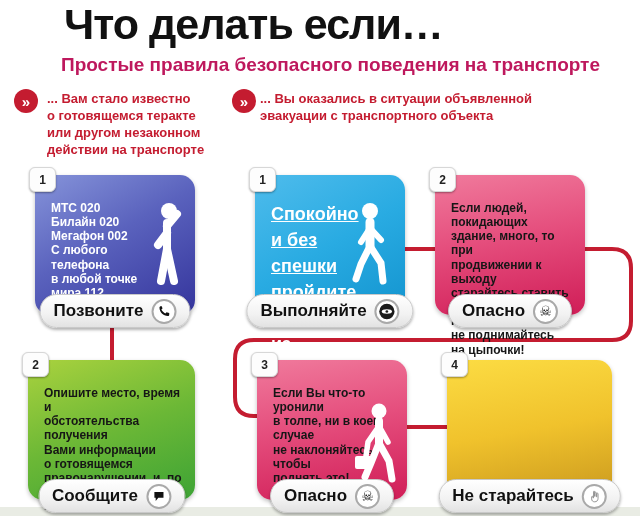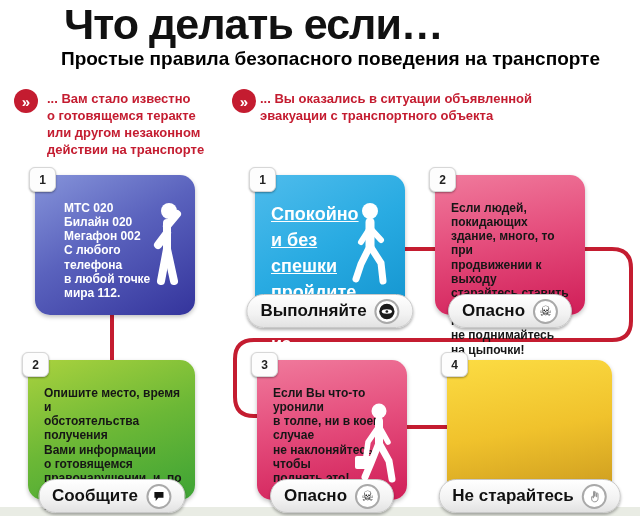--- a/index.html
+++ b/index.html
@@ -3,21 +3,21 @@
 <meta charset="utf-8">
 <style>
   html,body{margin:0;padding:0;background:#fff;}
   #canvas{position:relative;width:640px;height:516px;background:#ffffff;overflow:hidden;
           font-family:"Liberation Sans","DejaVu Sans",sans-serif;padding-left:39px;}
   .pre{white-space:pre-line;}
 
   
   .title{position:absolute;left:64px;top:0px;font-size:43px;font-weight:bold;color:#111;
          letter-spacing:-1px;}
-  .subtitle{position:absolute;left:61px;top:48px;font-size:19px;font-weight:bold;color:#000000;}
+  .subtitle{position:absolute;left:61px;top:54px;font-size:19px;font-weight:bold;color:#be185d;}
 
   
   .lead{position:absolute;color:#c41c30;font-size:13px;font-weight:bold;line-height:1.32;}
   .lead-left{left:47px;top:90px;width:180px;}
   .lead-right{left:260px;top:90px;width:330px;}
   .chev{position:absolute;width:24px;height:24px;border-radius:50%;background:#c41c30;color:#fff;
         font-size:15px;font-weight:bold;display:flex;align-items:center;justify-content:center;}
   .chev-left{left:14px;top:89px;}
   .chev-right{left:232px;top:89px;}
 
@@ -35,21 +35,21 @@
   .card-green{left:28px; top:360px;width:167px;height:140px;
               background:linear-gradient(160deg,#aad23e 0%,#6cb836 50%,#3da335 100%);}
   .card-pink3{left:257px;top:360px;width:150px;height:140px;
               background:linear-gradient(170deg,#f07a9c 0%,#e54e7d 45%,#d01d57 100%);}
   .card-yellow{left:447px;top:360px;width:165px;height:140px;
               background:linear-gradient(170deg,#fcdc43 0%,#f0c22c 50%,#c9981e 100%);}
 
   .card-text{position:absolute;left:16px;top:26px;font-size:12px;font-weight:bold;line-height:1.18;}
   .txt-white{color:#ffffff;}
   .txt-dark{color:#161616;}
-  .card-blue  .card-text{width:118px;margin-left:13px;}
+  .card-blue  .card-text{width:118px;}
   .card-cyan  .card-text{width:90px;font-size:18px;line-height:1.45;text-decoration:underline;}
   .card-pink2 .card-text{width:126px;}
   .card-green .card-text{width:140px;}
   .card-pink3 .card-text{width:124px;}
   .card-yellow .card-text{width:140px;line-height:1.35;}
 
   
   .badge{position:absolute;left:-6px;top:-8px;width:25px;height:23px;background:#fdfdfd;
          border:1px solid #d7d7d7;border-radius:6px;box-shadow:0 1px 2px rgba(0,0,0,.35);
          display:flex;align-items:center;justify-content:center;
@@ -113,20 +113,28 @@
     <svg class="figure fig-call" width="46" height="100" viewBox="0 0 46 100">
       <circle cx="28" cy="12" r="8" fill="#fff"></circle>
       <g stroke="#fff" stroke-width="8" stroke-linecap="round" fill="none">
         <path d="M26 24 v26"></path>
         <path d="M26 27 l10 -12"></path>
         <path d="M26 34 l-9 12"></path>
         <path d="M26 50 l7 32"></path>
         <path d="M26 50 l-6 32"></path>
       </g>
     </svg>
+    <div class="pill">
+      <span class="pill-label">Позвоните</span>
+      <span class="icon-ring">
+        <svg width="13" height="13" viewBox="0 0 20 20">
+          <path d="M5 2C3.9 2 3 2.9 3 4c0 7.2 5.8 13 13 13 1.1 0 2-.9 2-2v-2.6l-4.2-1.1-1.8 1.8c-2.3-1.2-4.9-3.8-6.1-6.1l1.8-1.8L6.6 2H5z" fill="#111"></path>
+        </svg>
+      </span>
+    </div>
   </div>
 
   <div class="card card-green">
     <div class="badge">2</div>
     <div class="card-text txt-dark pre">Опишите место, время и
 обстоятельства получения
 Вами информации
 о готовящемся
 правонарушении, и, по
 возможности, передайте

